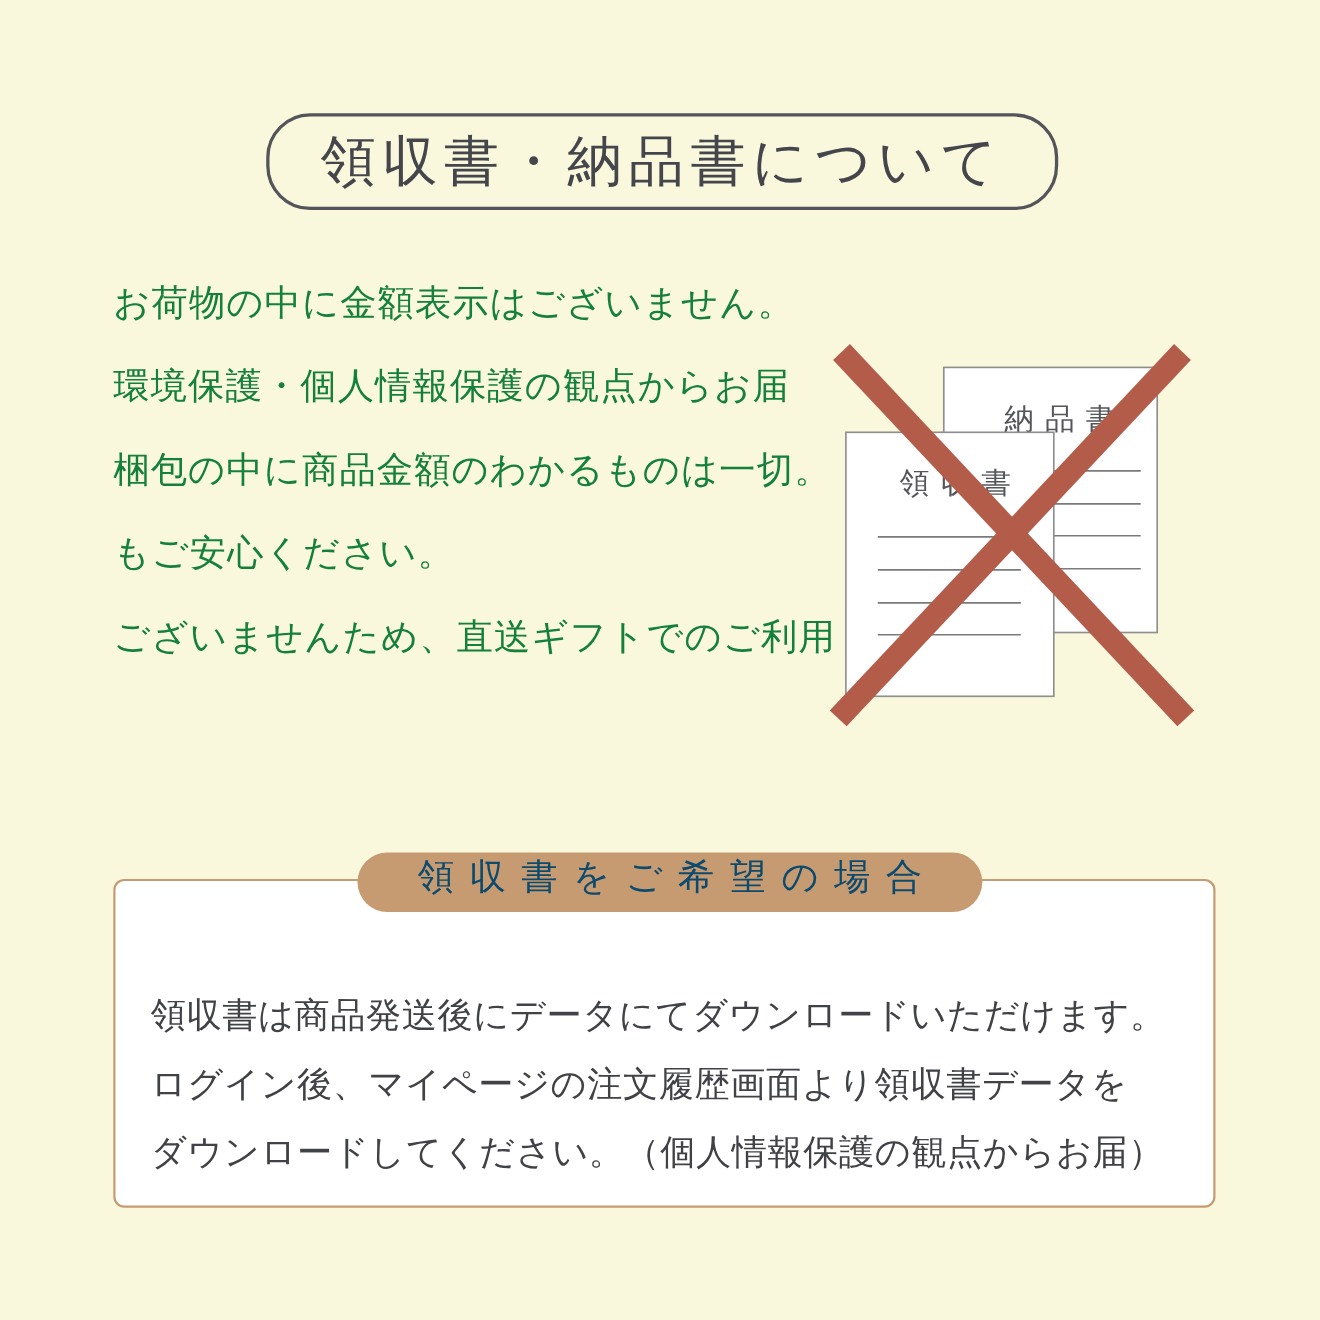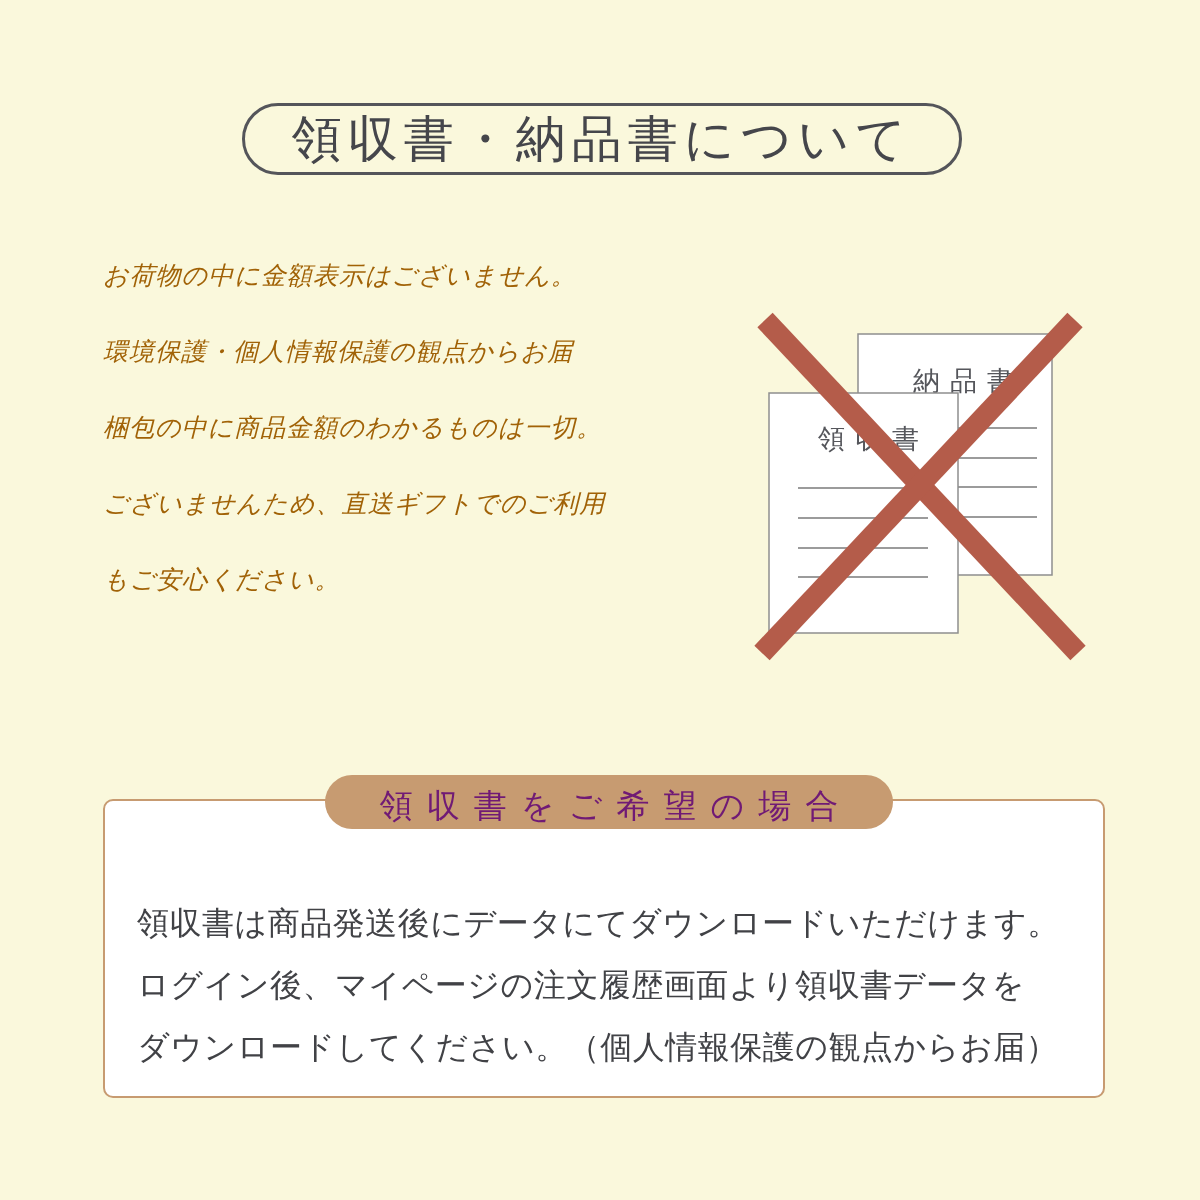--- a/index.html
+++ b/index.html
@@ -6,36 +6,35 @@
   html, body { width: 1200px; height: 1200px; }
   body {
     position: relative;
     background: #FAF8DC;
     font-family: "Liberation Serif", "DejaVu Serif", serif;
     overflow: hidden;
   }
   .title-pill {
     position: absolute;
     left: 242px; top: 103px;
-    width: 720px; height: 72px;
+    width: 720px; height: 88px;
     border: 3px solid #54555A;
     border-radius: 40px;
-    display: flex; justify-content: center;
+    display: flex; align-items: center; justify-content: center;
     font-size: 50px;
     letter-spacing: 6px;
     color: #45464B;
   }
   .body-text {
     position: absolute;
     left: 103px; top: 238px;
     width: 620px;
-    font-size: 25px;
-    color: #a16207;
+    font-size: 33px;
+    color: #15803d;
     letter-spacing: 1px;
-    font-style: italic;
   }
   .body-text .line {
     height: 76px;
     line-height: 76px;
     white-space: nowrap;
   }
   .illustration {
     position: absolute;
     left: 745px; top: 295px;
     width: 350px; height: 370px;
@@ -47,25 +46,25 @@
     background: #FFFFFF;
     border: 2px solid #C79B71;
     border-radius: 10px;
   }
   .receipt-pill {
     position: absolute;
     left: 325px; top: 775px;
     width: 568px; height: 54px;
     background: #C79B71;
     border-radius: 28px;
-    display: flex; align-items: flex-end; justify-content: center;
+    display: flex; align-items: flex-start; justify-content: center;
     font-size: 33px;
     letter-spacing: 14px;
     text-indent: 14px;
-    color: #701a75;
+    color: #0c4a6e;
     z-index: 2;
   }
   .receipt-text {
     position: absolute;
     left: 137px; top: 892px;
     width: 950px;
     font-size: 32px;
     color: #414246;
     letter-spacing: 0.5px;
     z-index: 2;
@@ -86,22 +85,22 @@
 <body>
 
 <div class="title-pill">
   <span>領収書・納品書について</span>
 </div>
 
 <div class="body-text">
   <div class="line">お荷物の中に金額表示はございません。</div>
   <div class="line">環境保護・個人情報保護の観点からお届</div>
   <div class="line">梱包の中に商品金額のわかるものは一切。</div>
+  <div class="line">もご安心ください。</div>
   <div class="line">ございませんため、直送ギフトでのご利用</div>
-  <div class="line">もご安心ください。</div>
 </div>
 
 <svg class="illustration" viewBox="0 0 350 370" xmlns="http://www.w3.org/2000/svg">
 
   <g>
     <rect x="113" y="39" width="194" height="241" fill="#FFFFFF" stroke="#8E8E8E" stroke-width="1.5"></rect>
     <text class="doc-label" x="168" y="95">納品書</text>
     <line x1="130" y1="133" x2="292" y2="133" stroke="#7A7A7A" stroke-width="1.5"></line>
     <line x1="130" y1="163" x2="292" y2="163" stroke="#7A7A7A" stroke-width="1.5"></line>
     <line x1="130" y1="192" x2="292" y2="192" stroke="#7A7A7A" stroke-width="1.5"></line>

